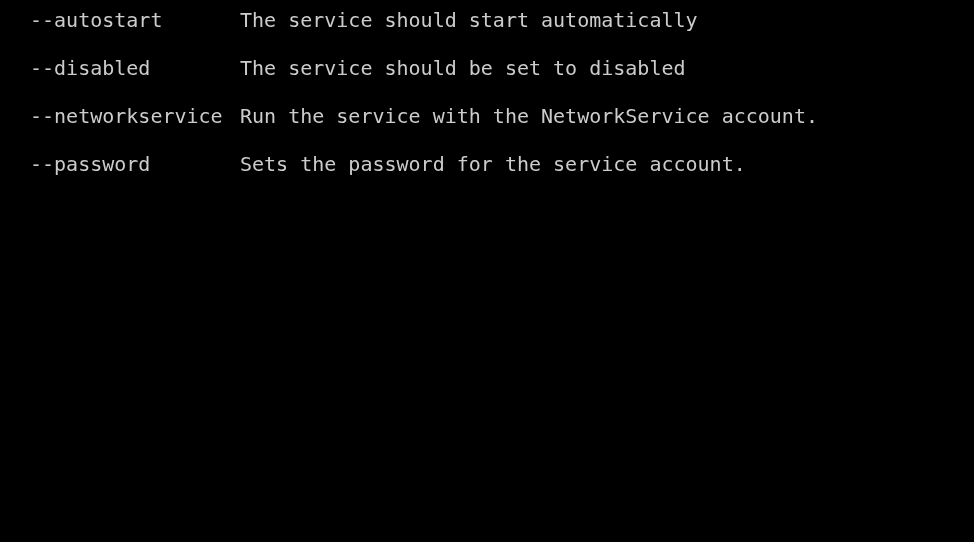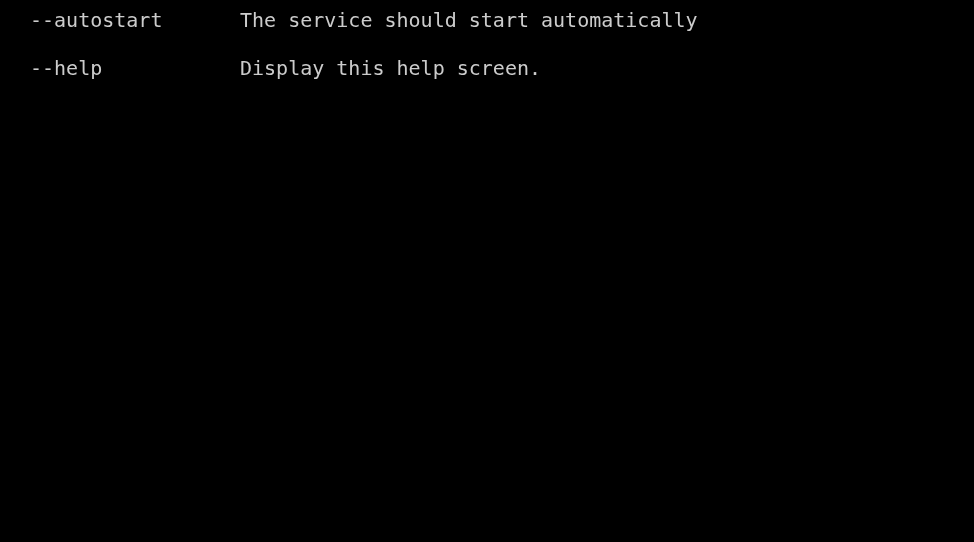--- a/index.html
+++ b/index.html
@@ -57,15 +57,17 @@
     white-space: pre;
     color: #cccccc;
   }
 </style>
 </head>
 <body>
 
 <div id="terminal">
   <ul id="help-list">
       <li class="help-row"><span class="option-name">--autostart</span><span class="option-desc">The service should start automatically</span></li>
-      <li class="help-row"><span class="option-name">--help</span><span class="option-desc">Display this help screen.</span></li>
+      <li class="help-row"><span class="option-name">--disabled</span><span class="option-desc">The service should be set to disabled</span></li>
+      <li class="help-row"><span class="option-name">--networkservice</span><span class="option-desc">Run the service with the NetworkService account.</span></li>
+      <li class="help-row"><span class="option-name">--password</span><span class="option-desc">Sets the password for the service account.</span></li>
     </ul>
 </div>
 
 </body></html>

